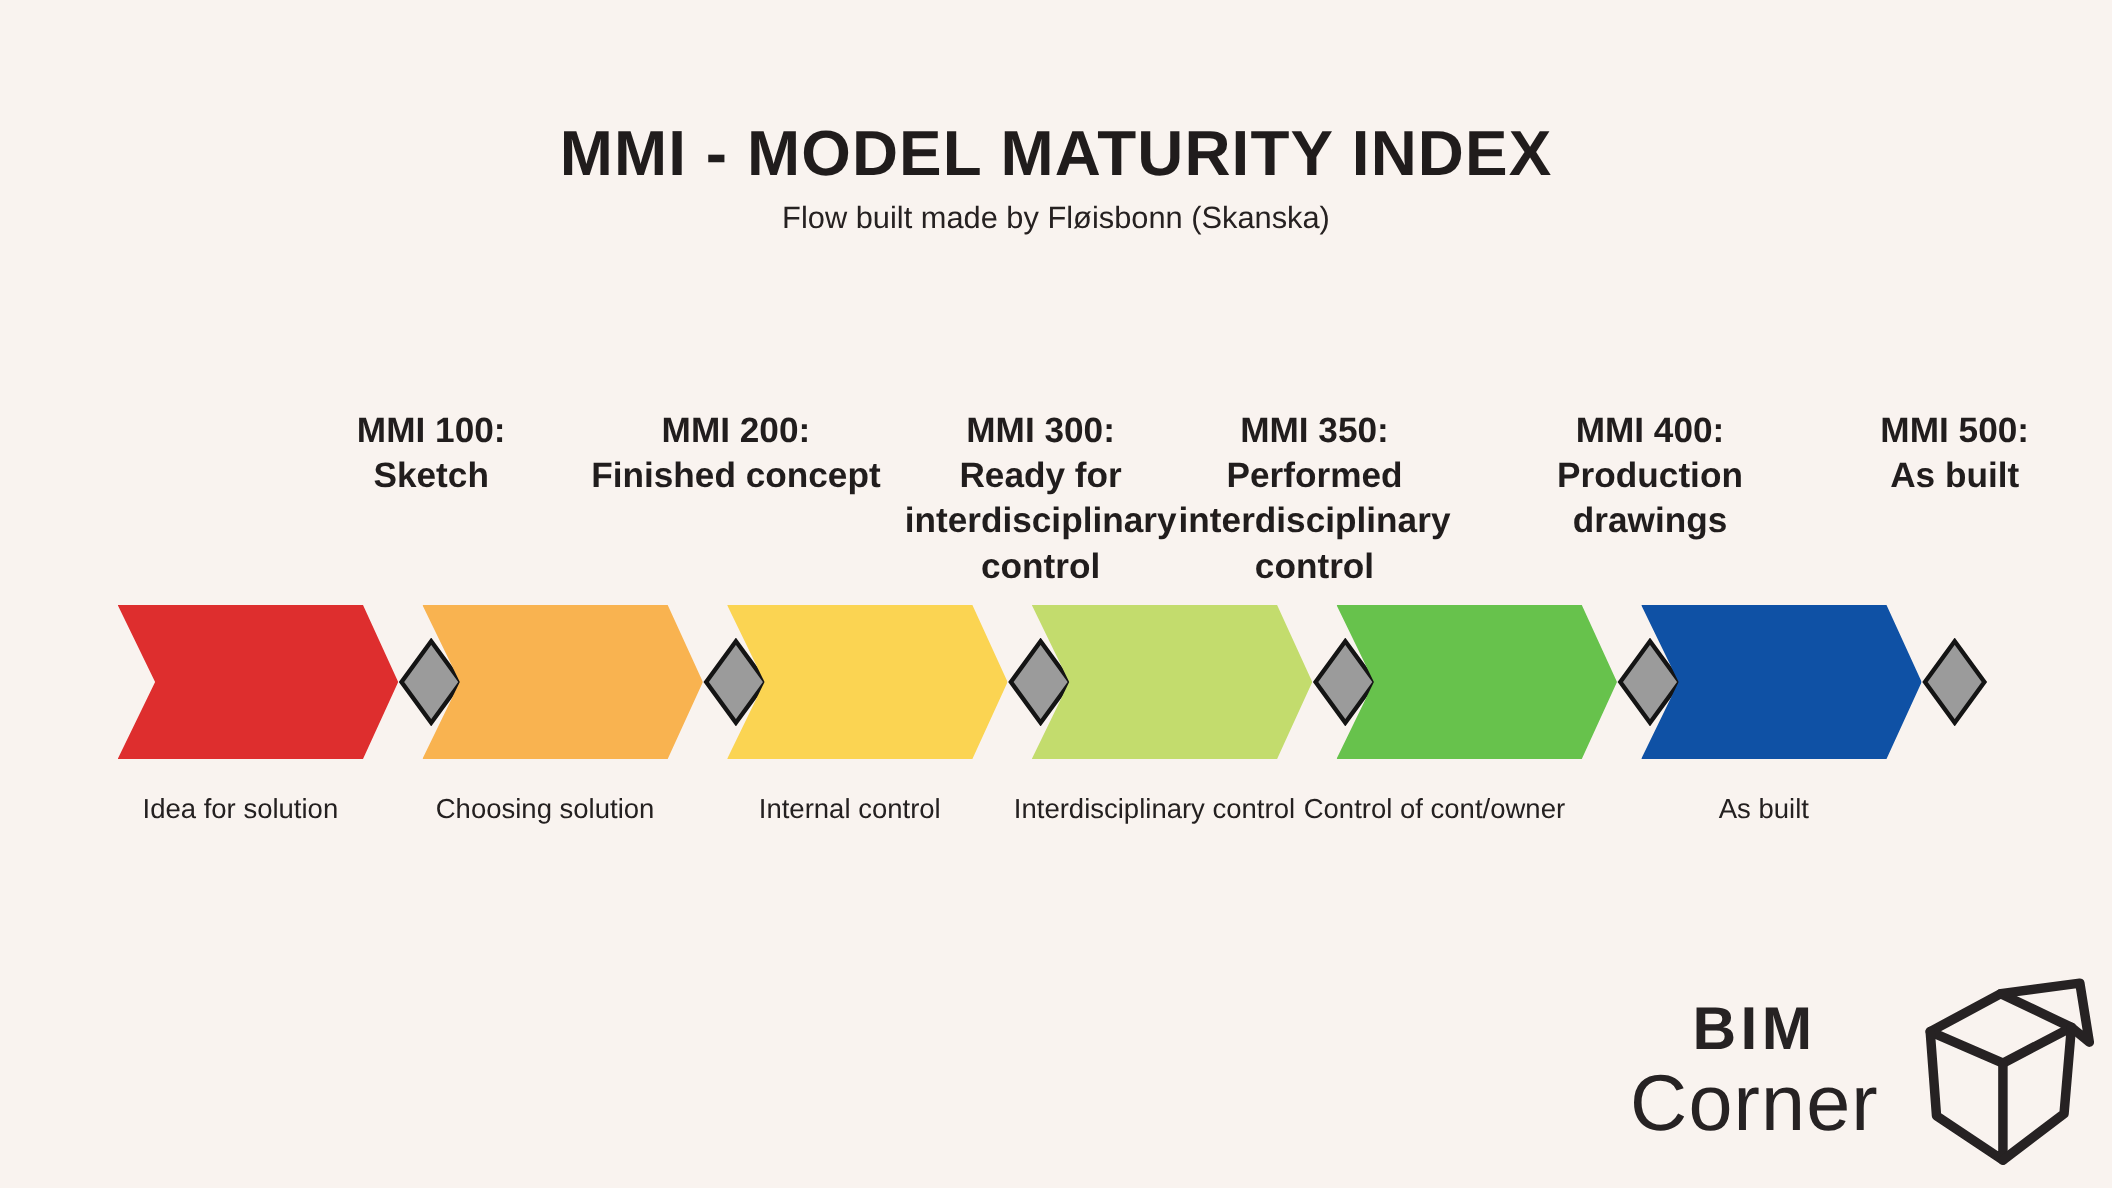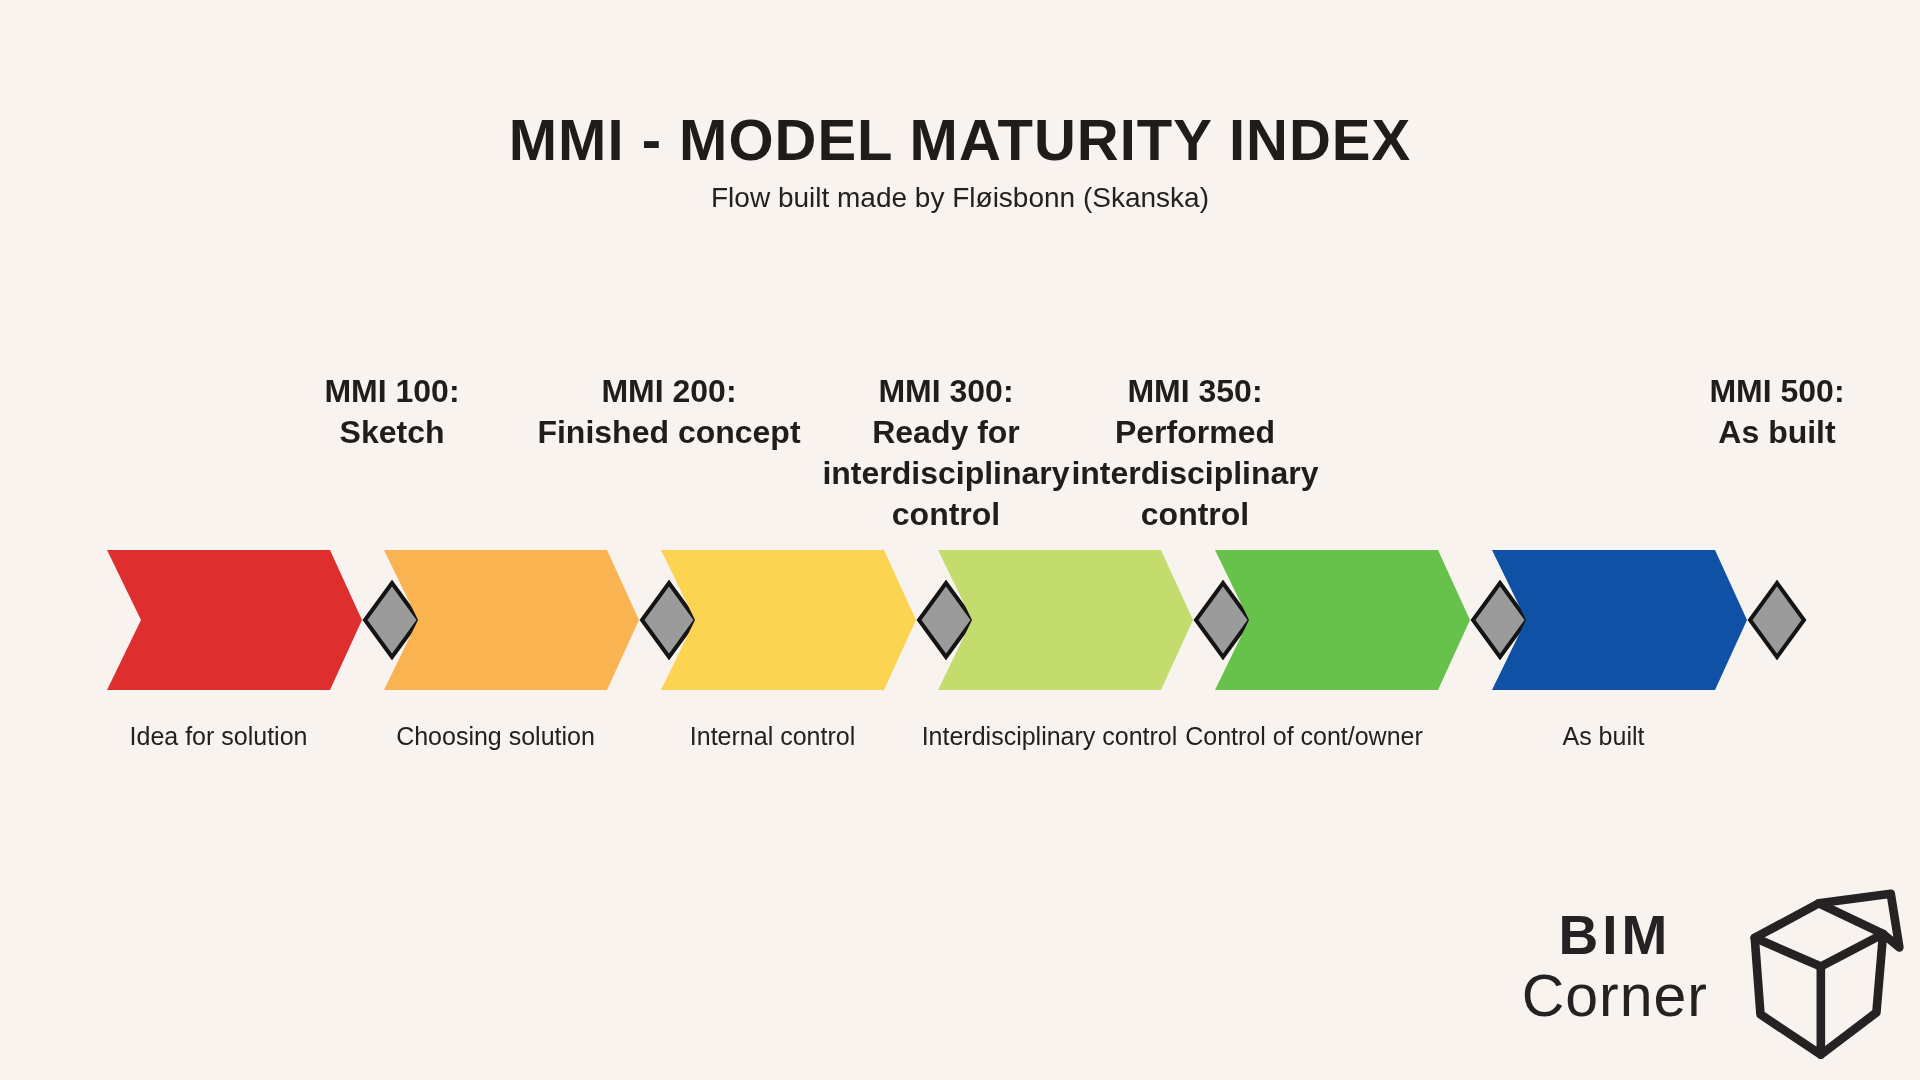--- a/index.html
+++ b/index.html
@@ -66,21 +66,21 @@
     color:#262223;
     line-height:1;
   }
   .logo-bim{
     font-size:55px;
     font-weight:800;
     letter-spacing:4px;
     text-align:center;
   }
   .logo-corner{
-    font-size:59px;
+    font-size:72px;
     font-weight:400;
     letter-spacing:1px;
     margin-top:4px;
   }
   .logo-box{
     position:absolute;
     left:1726px;
     top:888px;
   }
 </style>
@@ -126,20 +126,25 @@
         <div>MMI 350:</div>
         <div>Performed</div>
         <div>interdisciplinary</div>
         <div>control</div>
       </div>
       <div class="phase-arrow" style="left: 938px; width: 255px; height: 140px; background: rgb(195, 220, 109); clip-path: polygon(0px 0px, calc(100% - 32px) 0px, 100% 50%, calc(100% - 32px) 100%, 0px 100%, 34px 50%);"></div>
       <svg class="gate-diamond" width="60" height="80" viewBox="0 0 60 80" style="left: 1193px;">
         <polygon points="30,3 57,40 30,77 3,40" fill="#9b9b9b" stroke="#141414" stroke-width="4" stroke-linejoin="miter"></polygon>
       </svg>
       <div class="phase-label" style="left: 889.5px;">Interdisciplinary control</div>
+      <div class="milestone" style="left: 1340px;">
+        <div>MMI 400:</div>
+        <div>Production</div>
+        <div>drawings</div>
+      </div>
       <div class="phase-arrow" style="left: 1215px; width: 255px; height: 140px; background: rgb(103, 194, 76); clip-path: polygon(0px 0px, calc(100% - 32px) 0px, 100% 50%, calc(100% - 32px) 100%, 0px 100%, 34px 50%);"></div>
       <svg class="gate-diamond" width="60" height="80" viewBox="0 0 60 80" style="left: 1470px;">
         <polygon points="30,3 57,40 30,77 3,40" fill="#9b9b9b" stroke="#141414" stroke-width="4" stroke-linejoin="miter"></polygon>
       </svg>
       <div class="phase-label" style="left: 1144px;">Control of cont/owner</div>
       <div class="milestone" style="left: 1617px;">
         <div>MMI 500:</div>
         <div>As built</div>
       </div>
       <div class="phase-arrow" style="left: 1492px; width: 255px; height: 140px; background: rgb(15, 81, 165); clip-path: polygon(0px 0px, calc(100% - 32px) 0px, 100% 50%, calc(100% - 32px) 100%, 0px 100%, 34px 50%);"></div>

